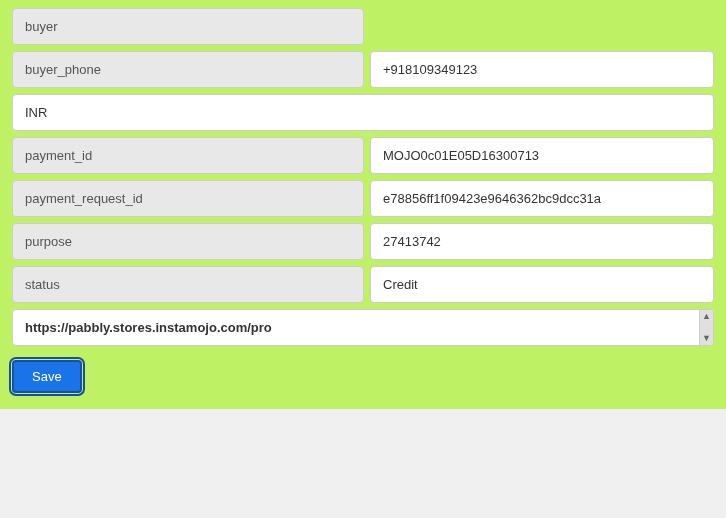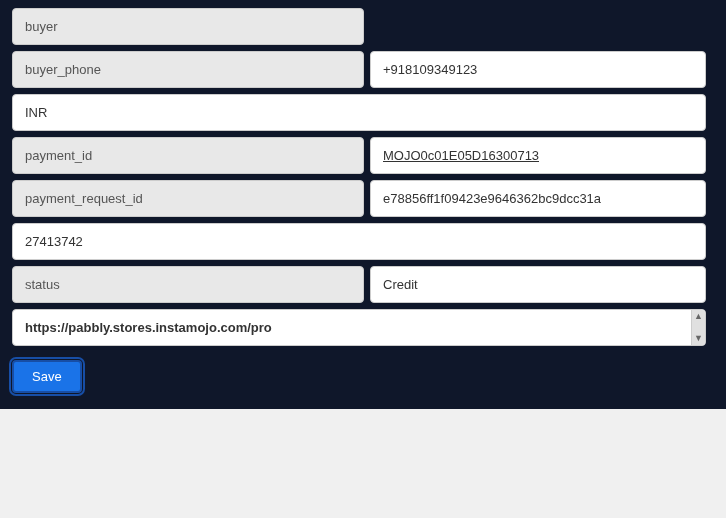--- a/index.html
+++ b/index.html
@@ -12,22 +12,22 @@
       font-family: Arial, sans-serif;
       background-color: #f0f0f0;
       font-size: 14px;
       color: #333;
       width: 726px;
       min-height: 518px;
       overflow: hidden;
     }
 
     .container {
-      padding: 8px 20px 12px 12px;
-      background: #0f172a;
+      padding: 8px 12px 12px 12px;
+      background: #bef264;
     }
 
     .field-row {
       display: flex;
       gap: 6px;
       margin-bottom: 6px;
       align-items: stretch;
     }
 
     .field-label {
@@ -110,30 +110,31 @@
         </div>
       </div>
       <div class="field-row">
         <div class="field-value">
           <span style="overflow: hidden; text-overflow: ellipsis; white-space: nowrap; display: block;">INR</span>
         </div>
       </div>
       <div class="field-row">
         <div class="field-label">payment_id</div>
         <div class="field-value">
-          <span style="overflow: hidden; text-overflow: ellipsis; white-space: nowrap; display: block; text-decoration: underline;">MOJO0c01E05D16300713</span>
+          <span style="overflow: hidden; text-overflow: ellipsis; white-space: nowrap; display: block;">MOJO0c01E05D16300713</span>
         </div>
       </div>
       <div class="field-row">
         <div class="field-label">payment_request_id</div>
         <div class="field-value">
           <span style="overflow: hidden; text-overflow: ellipsis; white-space: nowrap; display: block;">e78856ff1f09423e9646362bc9dcc31a</span>
         </div>
       </div>
       <div class="field-row">
+        <div class="field-label">purpose</div>
         <div class="field-value">
           <span style="overflow: hidden; text-overflow: ellipsis; white-space: nowrap; display: block;">27413742</span>
         </div>
       </div>
       <div class="field-row">
         <div class="field-label">status</div>
         <div class="field-value">
           <span style="overflow: hidden; text-overflow: ellipsis; white-space: nowrap; display: block;">Credit</span>
         </div>
       </div>

